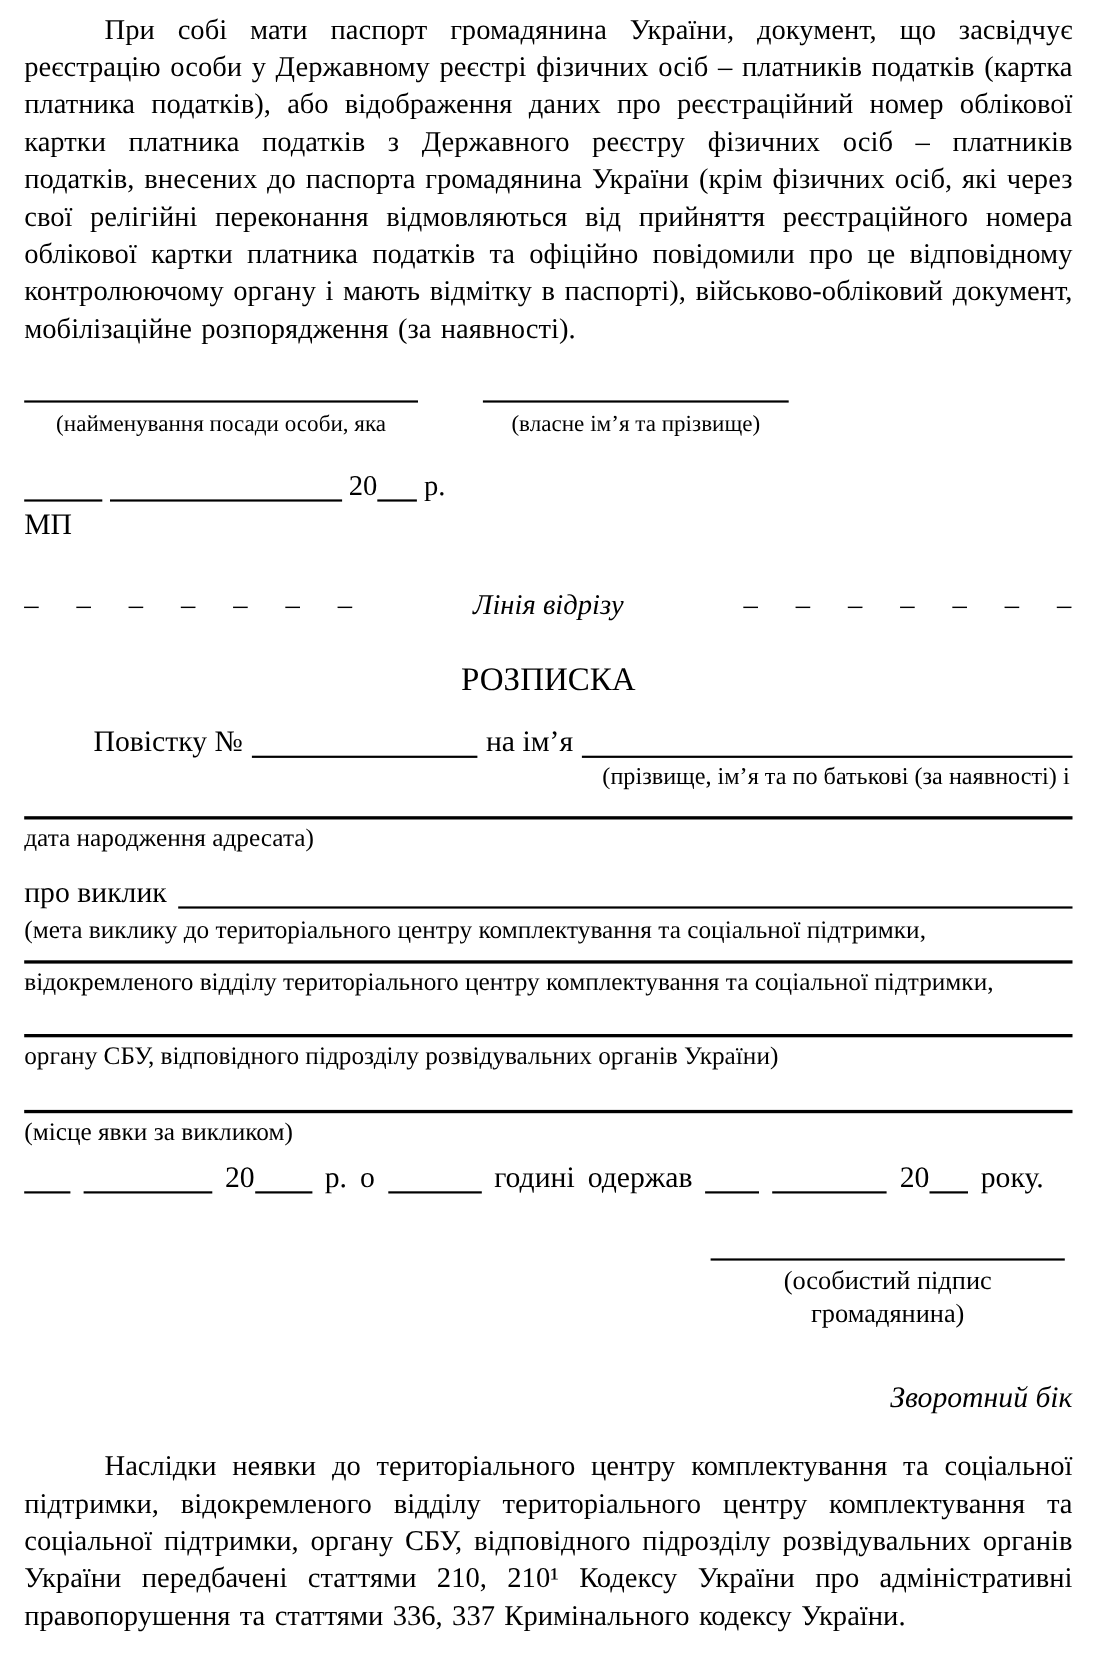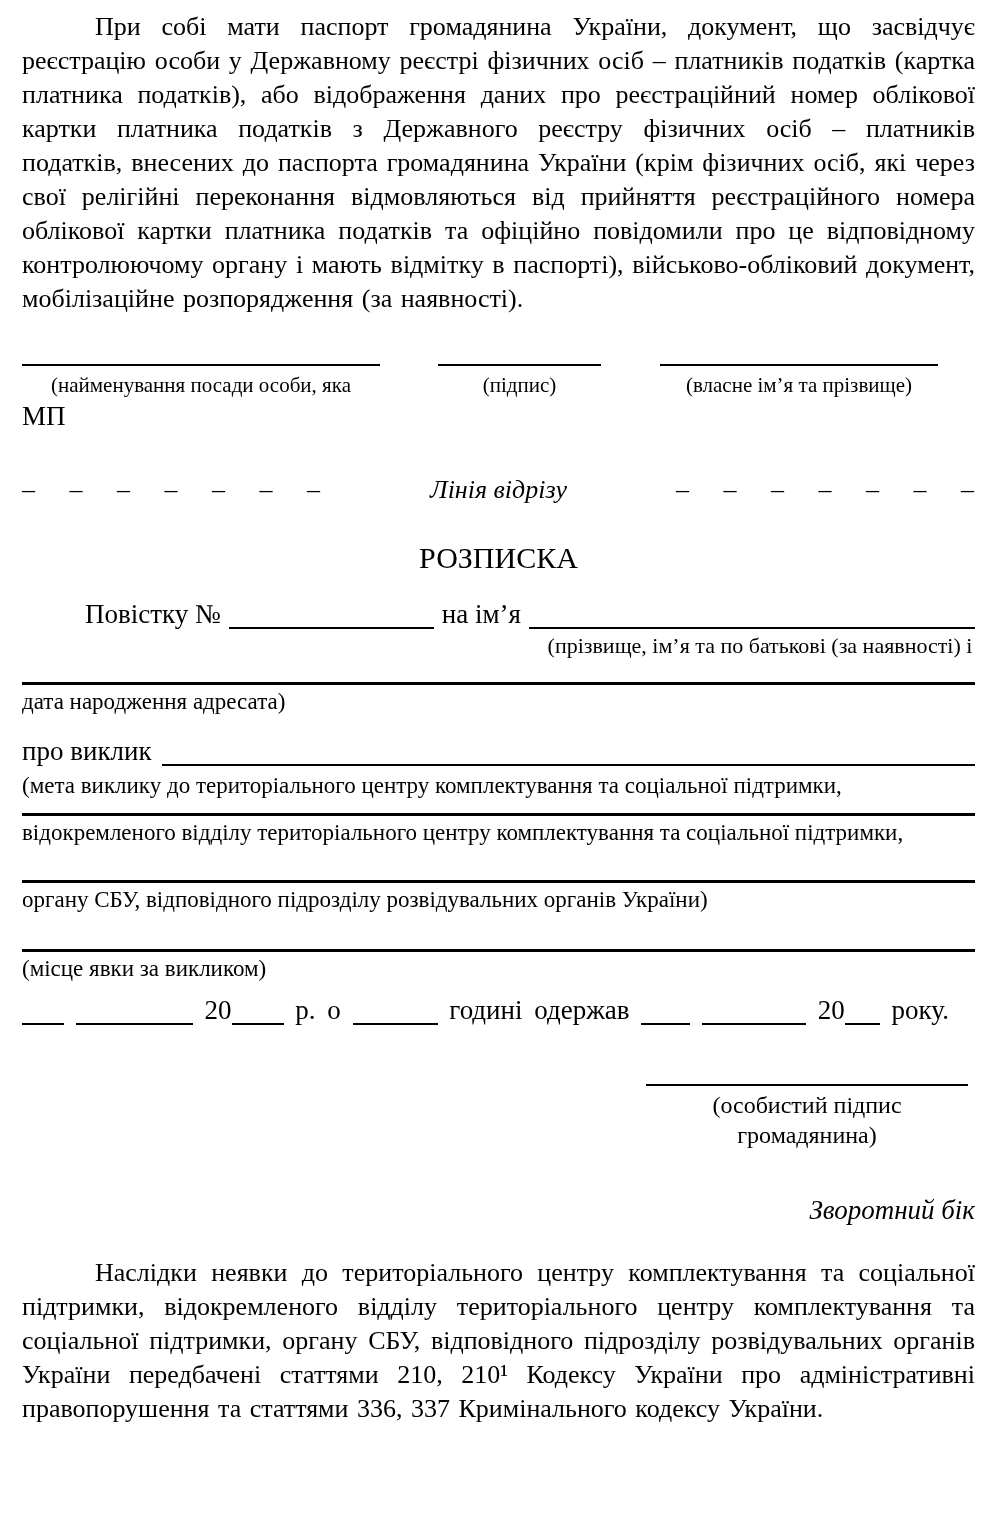--- a/index.html
+++ b/index.html
@@ -121,30 +121,32 @@
 
 <div class="page">
 
   <p class="para">При собі мати паспорт громадянина України, документ, що засвідчує реєстрацію особи у Державному реєстрі фізичних осіб – платників податків (картка платника податків), або відображення даних про реєстраційний номер облікової картки платника податків з Державного реєстру фізичних осіб – платників податків, внесених до паспорта громадянина України (крім фізичних осіб, які через свої релігійні переконання відмовляються від прийняття реєстраційного номера облікової картки платника податків та офіційно повідомили про це відповідному контролюючому органу і мають відмітку в паспорті), військово-обліковий документ, мобілізаційне розпорядження (за наявності).</p>
 
   <div class="sig-row">
     <div class="sig-col c1">
       <div class="sig-line"></div>
       <div class="sig-label">(найменування посади особи, яка</div>
     </div>
-    <div class="sig-col c2">
-      <div class="sig-line"></div>
-      <div class="sig-label">(підпис)</div>
-    </div>
     <div class="sig-col c3">
       <div class="sig-line"></div>
       <div class="sig-label">(власне ім’я та прізвище)</div>
     </div>
   </div>
 
+  <div class="date-row">
+    <span class="blank" style="width:71px"></span>
+    <span class="blank" style="width:211px"></span>
+    <span>20</span><span class="blank" style="width:36px"></span>
+    <span>р.</span>
+  </div>
 
   <div class="seal">МП</div>
 
   <div class="cut-row">
     <span class="dashes">– – – – – – –</span>
     <span class="cut-label">Лінія відрізу</span>
     <span class="dashes">– – – – – – –</span>
   </div>
 
   <div class="receipt-title">РОЗПИСКА</div>

